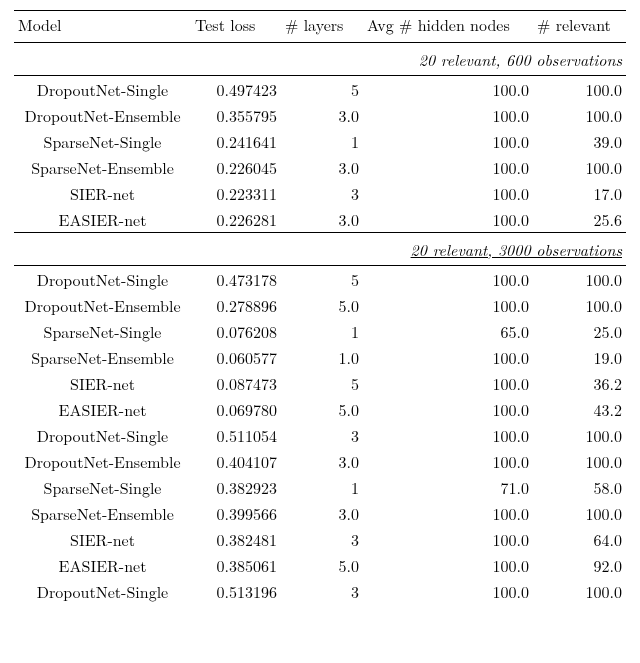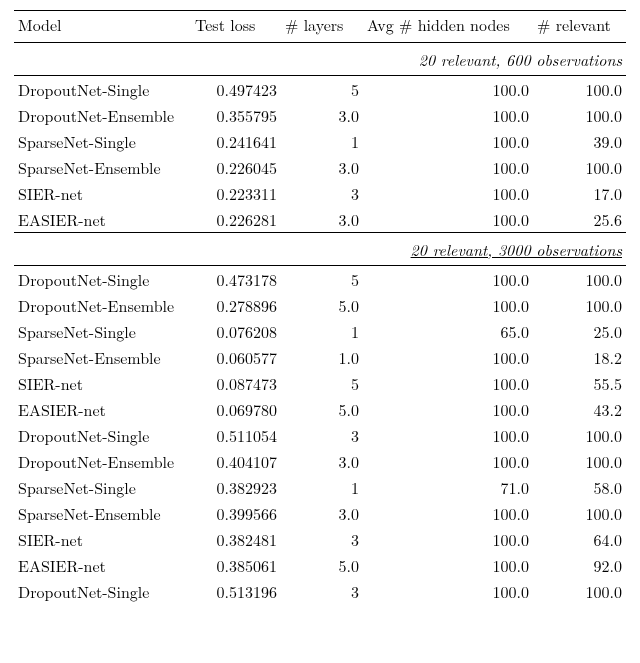--- a/index.html
+++ b/index.html
@@ -33,21 +33,21 @@
   }
   .col-model  { width: 177px; }
   .col-loss   { width: 90px; }
   .col-layers { width: 82px; }
   .col-nodes  { width: 170px; }
   .col-supp   { width: 93px; }
   tbody td {
     padding: 1.5px 4px;
     vertical-align: baseline;
   }
-  tbody td.model { text-align: left; }
+  tbody td.model { text-align: center; }
   tbody td.num   { text-align: right; font-variant-numeric: tabular-nums; }
   tbody tr.section-header td {
     text-align: right;
     font-style: italic;
     padding: 5px 4px 4px 4px;
     border-bottom: 0.8px solid #000;
   }
   tbody tr.section-header.subsequent td {
     border-top: 0.8px solid #000;
     text-decoration: underline;
@@ -142,28 +142,28 @@
           <td class="num">0.076208</td>
           <td class="num">1</td>
           <td class="num">65.0</td>
           <td class="num">25.0</td>
         </tr>
         <tr>
           <td class="model">SparseNet-Ensemble</td>
           <td class="num">0.060577</td>
           <td class="num">1.0</td>
           <td class="num">100.0</td>
-          <td class="num">18.2</td>
+          <td class="num">19.0</td>
         </tr>
         <tr>
           <td class="model">SIER-net</td>
           <td class="num">0.087473</td>
           <td class="num">5</td>
           <td class="num">100.0</td>
-          <td class="num">55.5</td>
+          <td class="num">36.2</td>
         </tr>
         <tr>
           <td class="model">EASIER-net</td>
           <td class="num">0.069780</td>
           <td class="num">5.0</td>
           <td class="num">100.0</td>
           <td class="num">43.2</td>
         </tr>
         <tr>
           <td class="model">DropoutNet-Single</td>

